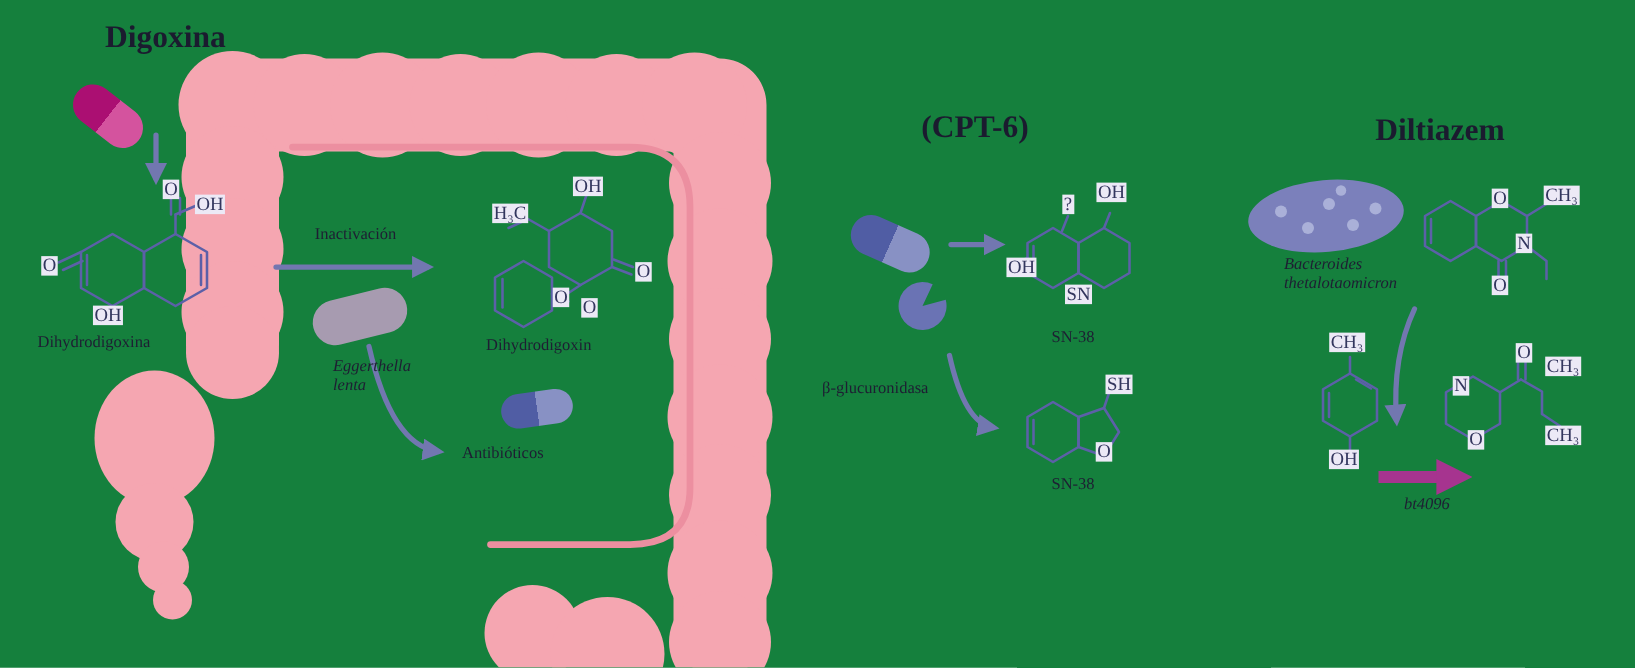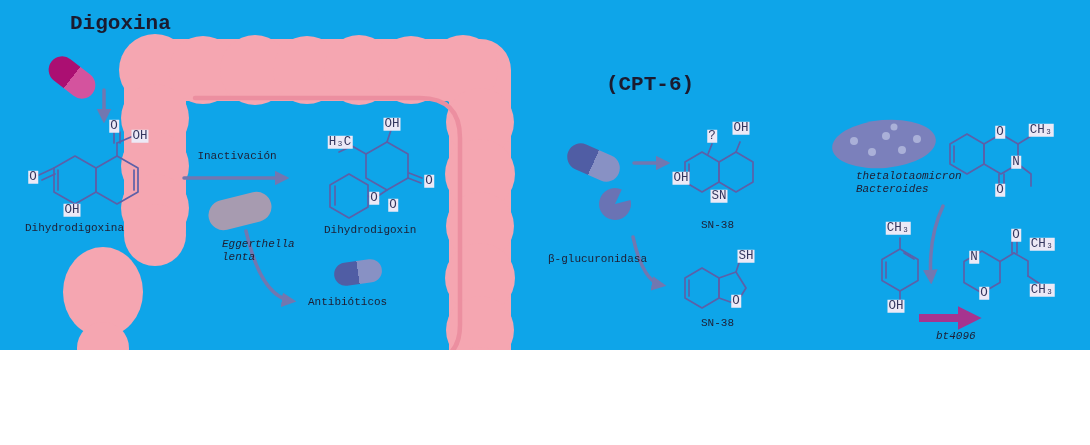--- a/index.html
+++ b/index.html
@@ -1,19 +1,19 @@
 <!DOCTYPE html>
 <html><head>
 <meta charset="utf-8">
 <style>
   html,body{margin:0;padding:0;}
   #canvas{
-    position:relative;width:1090px;height:350px;overflow:hidden;
-    background:#0ea5e9;
-    font-family:Liberation Mono, monospace;
+    position:relative;width:1090px;height:445px;overflow:hidden;
+    background:#15803d;
+    font-family:Liberation Serif, serif;
     color:#1e1e33;
   }
   .abs{position:absolute;}
   .title{font-size:21px;font-weight:600;color:#1b1b2f;}
   .label{font-size:11px;color:#1e1e33;}
   .italic{font-style:italic;}
   .center{text-align:center;}
   .atom{
     position:absolute;font-size:12.5px;color:#33365e;line-height:1;
     background:#ece9f6;padding:0 1px;transform:translate(-50%,-50%);
@@ -170,35 +170,36 @@
   <svg class="struct" style="left:670px;top:246px;" width="112" height="84" viewBox="0 0 112 84">
     <polygon points="32,22 49,32 49,52 32,62 15,52 15,32"></polygon>
     <polygon points="49,32 66,26 76,42 66,58 49,52"></polygon>
     <path d="M19,34 L19,50"></path>
     <path d="M66,26 L70,14"></path>
   </svg>
   <div class="atom" style="left:734px;top:256px;margin-left:12px;">SH</div>
   <div class="atom" style="left:736px;top:301px;">O</div>
   <div class="abs label" style="left:701px;top:317px;">SN-38</div>
 
+  <div class="abs title center" style="left:880px;top:74px;width:160px;">Diltiazem</div>
 
   <svg class="abs" style="left:824px;top:114px;" width="120" height="60" viewBox="0 0 120 60">
     <ellipse cx="60" cy="30" rx="52" ry="24" fill="#7b80bb" transform="rotate(-5 60 30)"></ellipse>
     <g fill="#aab0d8">
       <circle cx="30" cy="27" r="4"></circle>
         <circle cx="48" cy="38" r="4"></circle>
       <circle cx="62" cy="22" r="4"></circle>
         <circle cx="78" cy="36" r="4"></circle>
       <circle cx="93" cy="25" r="4"></circle>
         <circle cx="70" cy="13" r="3.5"></circle>
     </g>
   </svg>
   <div class="abs label italic" style="left:856px;top:170px;line-height:1.2;">
+    <div>Bacteroides</div>
     <div>thetalotaomicron</div>
-    <div>Bacteroides</div>
   </div>
 
   <svg class="struct" style="left:935px;top:116px;" width="150" height="92" viewBox="0 0 150 92">
     <polygon points="32,18 49,28 49,48 32,58 15,48 15,28"></polygon>
     <polygon points="66,18 83,28 83,48 66,58 49,48 49,28"></polygon>
     <path d="M19,30 L19,46"></path>
     <path d="M83,28 L96,20"></path>
     <path d="M64,58 L64,70 M69,58 L69,70"></path>
     <path d="M83,48 L96,58 M96,58 L96,70"></path>
   </svg>

